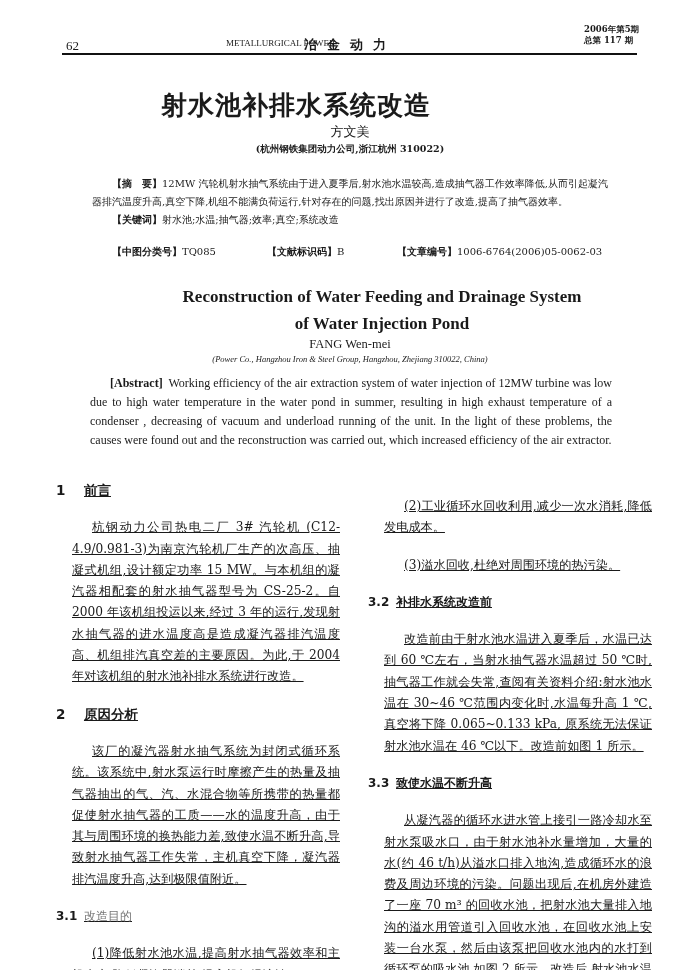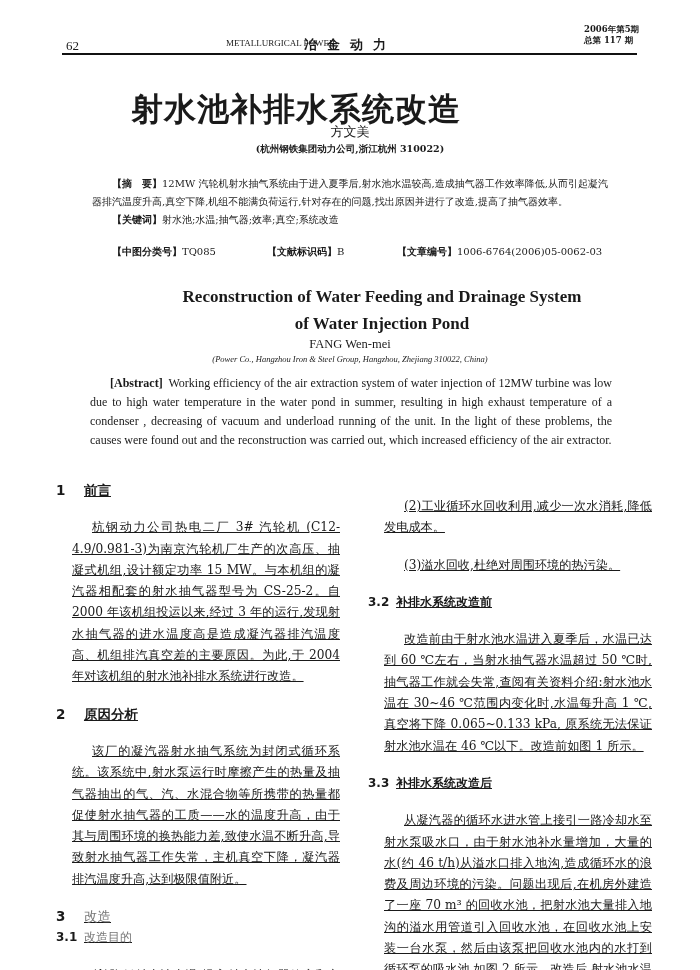--- a/index.html
+++ b/index.html
@@ -6,21 +6,21 @@
   body { width:700px; height:970px; position:relative; overflow:hidden; color:#1a1a1a;
          font-family:"DejaVu Serif", serif; }
   .abs { position:absolute; }
   
   .hdr-page { left:66px; top:38px; font-size:13px; font-family:"Liberation Serif", serif; }
   .hdr-journal { left:0; width:700px; top:20px; text-align:center; font-size:13px; letter-spacing:10px; font-weight:bold;margin-top:16px; }
   .hdr-journal-en { left:0; width:561px; top:38px; text-align:center; font-size:9px; font-family:"Liberation Serif", serif; }
   .hdr-issue { left:584px; top:24px; font-size:8.5px; font-weight:bold; line-height:11px; text-align:left; }
   .hdr-rule { left:62px; top:53px; width:575px; height:2px; background:#111; }
   
-  .cn-title { left:0; width:592px; top:88px; text-align:center; font-size:32px; font-weight:bold; font-family:"DejaVu Sans", sans-serif; letter-spacing:1px; }
+  .cn-title { left:0; width:592px; top:88px; text-align:center; font-size:26px; font-weight:bold; font-family:"DejaVu Sans", sans-serif; letter-spacing:1px; }
   .cn-author { left:0; width:700px; top:123px; text-align:center; font-size:13px; }
   .cn-affil { left:0; width:700px; top:143px; text-align:center; font-size:9.5px; font-weight:bold; }
   .cn-abs { left:92px; width:520px; top:175px; font-size:10px; line-height:18px; }
   .cn-abs p { margin:0; }
   .ind { text-indent:20px; }
   .tag { font-weight:bold; }
   .clc { left:112px; top:245px; font-size:10px; width:520px; }
   .clc span { display:inline-block; }
   .en-title { left:0; width:668px; top:283px; text-align:center; font-size:17px; font-weight:bold; line-height:27px; font-family:"Liberation Serif", serif;padding-left:48px; }
   .en-author { left:0; width:700px; top:337px; text-align:center; font-size:12.5px; font-family:"Liberation Serif", serif; }
@@ -71,25 +71,24 @@
 
 <div class="abs en-abs">
   <p class="ind"><span class="tag">[Abstract]</span>&nbsp; <span>Working efficiency of the air extraction system of water injection of 12MW turbine was low due to high water temperature in the water pond in summer,  resulting in high exhaust temperature of a condenser ,  decreasing of vacuum and underload running of the unit.  In the light of these problems,  the causes were found out and the reconstruction was carried out, which increased efficiency of the air extractor.</span></p>
 </div>
 
 <div class="abs col col-left">
   <div class="h1"><span class="num">1</span><span>前言</span></div>
   <p class="ind">杭钢动力公司热电二厂 3# 汽轮机 (C12-4.9/0.981-3)为南京汽轮机厂生产的次高压、抽凝式机组,设计额定功率 15 MW。与本机组的凝汽器相配套的射水抽气器型号为 CS-25-2。自 2000 年该机组投运以来,经过 3 年的运行,发现射水抽气器的进水温度高是造成凝汽器排汽温度高、机组排汽真空差的主要原因。为此,于 2004 年对该机组的射水池补排水系统进行改造。</p>
   <div class="h1"><span class="num">2</span><span>原因分析</span></div>
   <p class="ind">该厂的凝汽器射水抽气系统为封闭式循环系统。该系统中,射水泵运行时摩擦产生的热量及抽气器抽出的气、汽、水混合物等所携带的热量都促使射水抽气器的工质——水的温度升高，由于其与周围环境的换热能力差,致使水温不断升高,导致射水抽气器工作失常，主机真空下降，凝汽器排汽温度升高,达到极限值附近。</p>
-  <div class="h1"><span class="num">3</span><span class="faint">改造</span></div>
   <div class="h2"><span class="num">3.1</span><span class="faint">改造目的</span></div>
   <p class="ind">(1)降低射水池水温,提高射水抽气器效率和主机真空,降低凝汽器端差,提高机组经济性。</p>
 </div>
 
 <div class="abs col col-right">
   <p class="ind">(2)工业循环水回收利用,减少一次水消耗,降低发电成本。</p>
   <p class="ind">(3)溢水回收,杜绝对周围环境的热污染。</p>
   <div class="h2"><span class="num">3.2</span><span>补排水系统改造前</span></div>
   <p class="ind">改造前由于射水池水温进入夏季后，水温已达到 60 ℃左右，当射水抽气器水温超过 50 ℃时,抽气器工作就会失常,查阅有关资料介绍:射水池水温在 30~46 ℃范围内变化时,水温每升高 1 ℃,真空将下降 0.065~0.133 kPa, 原系统无法保证射水池水温在 46 ℃以下。改造前如图 1 所示。</p>
-  <div class="h2"><span class="num">3.3</span><span>补排水系统改造后</span></div>
+  <div class="h2"><span class="num">3.3</span><span>致使水温不断升高</span></div>
   <p class="ind">从凝汽器的循环水进水管上接引一路冷却水至射水泵吸水口，由于射水池补水量增加，大量的水(约 46 t/h)从溢水口排入地沟,造成循环水的浪费及周边环境的污染。问题出现后,在机房外建造了一座 70 m³ 的回收水池，把射水池大量排入地沟的溢水用管道引入回收水池，在回收水池上安装一台水泵，然后由该泵把回收水池内的水打到循环泵的吸水池,如图 2 所示。改造后,射水池水温控制在 40 ℃左右,使射水抽气器的工作效率得到了保证,确保了机组满负荷运行，同时也解决了溢水的浪费和污</p>
 </div>
 
 </body></html>

